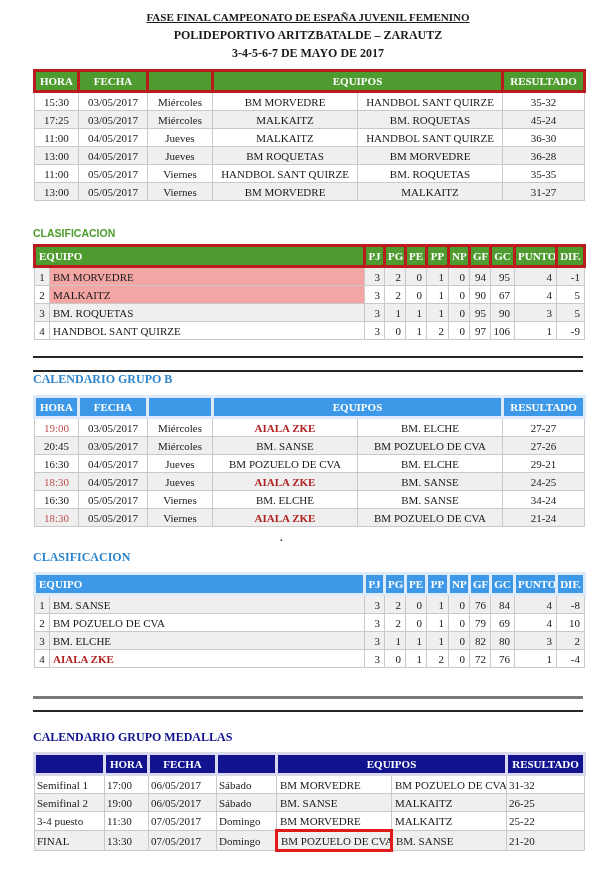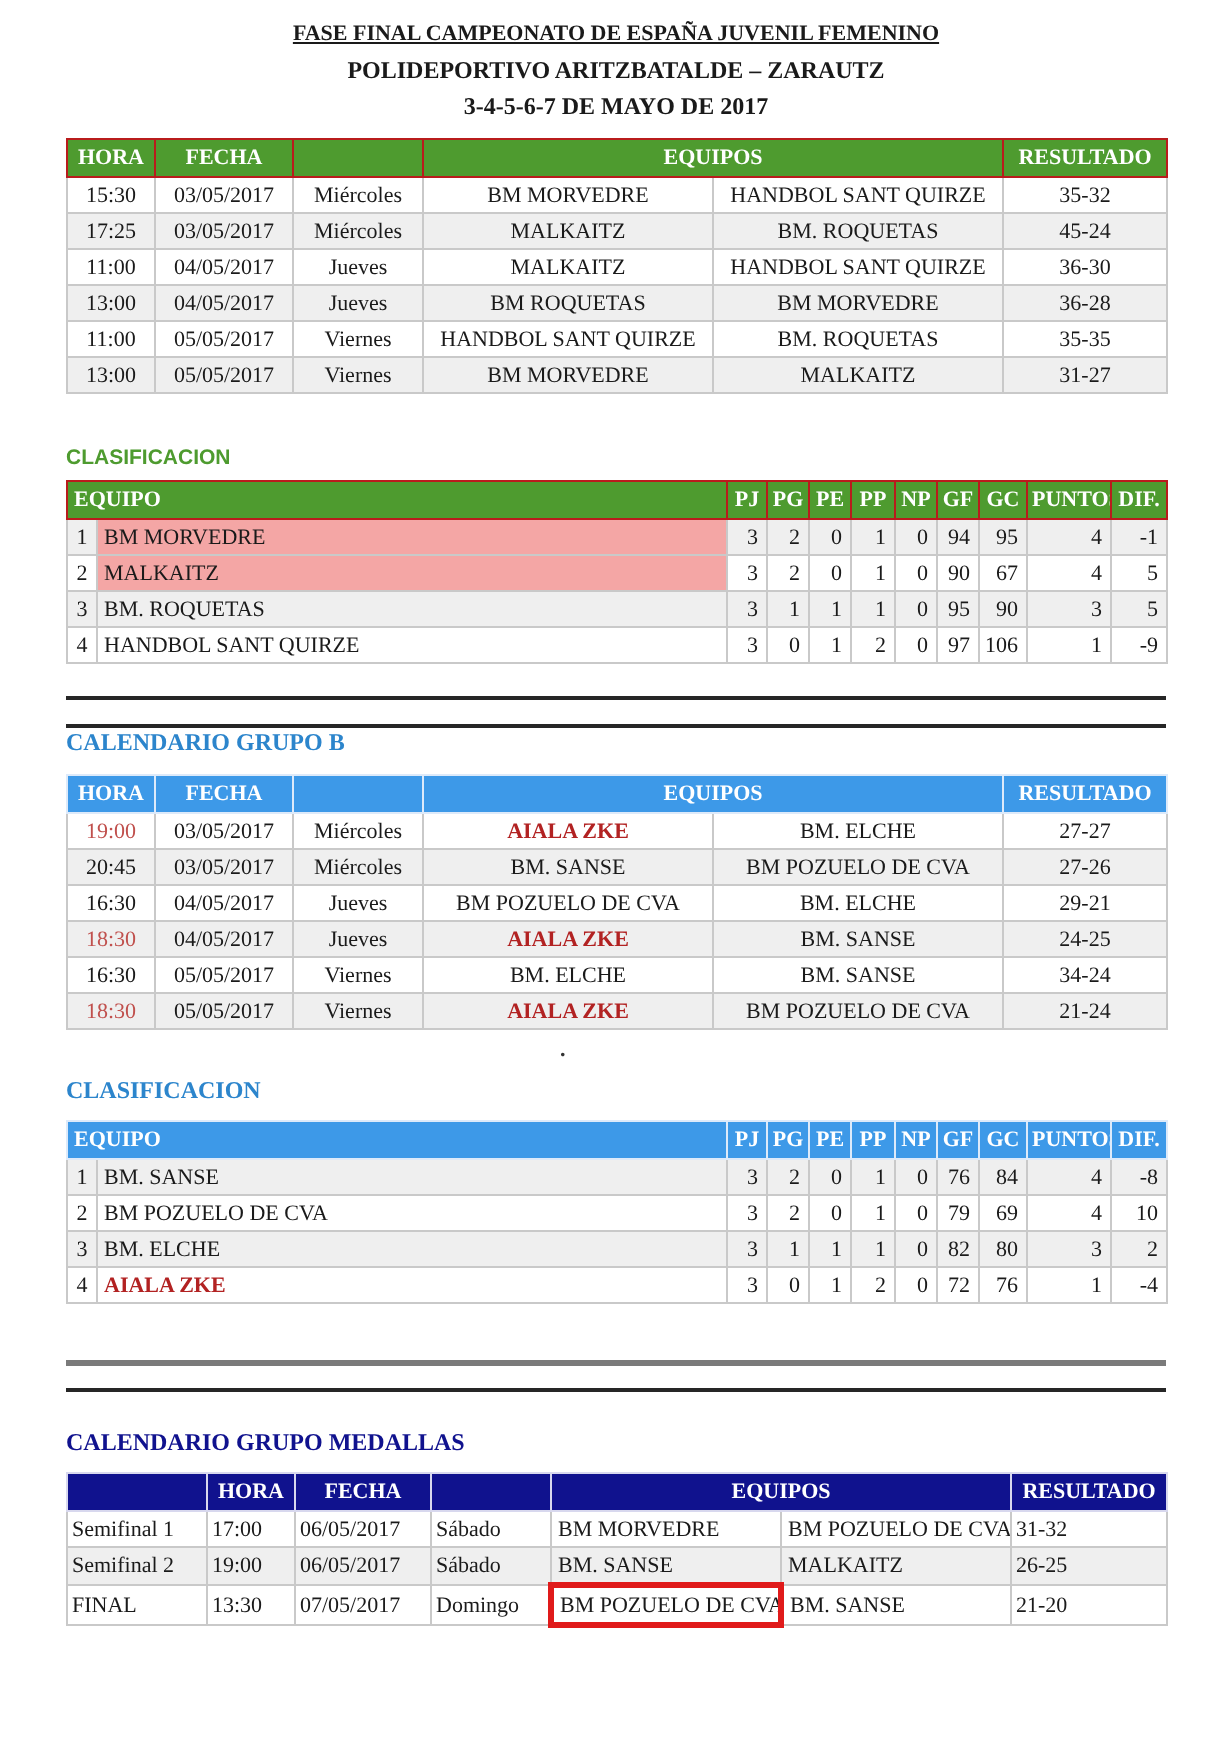--- a/index.html
+++ b/index.html
@@ -24,21 +24,21 @@
     font-size:10.5px;color:var(--c-green);margin-top:26px;line-height:13px;
   }
   .heading.blue{color:var(--c-blue-heading);}
   .heading.blue-2{color:var(--c-blue-heading);margin-top:8px;}
   .heading.navy{color:var(--c-navy);margin-top:18px;}
 
   
   table{border-collapse:collapse;table-layout:fixed;width:550px;
         font-size:11px;border:1px solid #b9b9b9;}
   th{height:18px;font-weight:bold;color:#ffffff;padding:0 2px;
-     border:1px solid #b91c1c;overflow:hidden;white-space:nowrap;}
+     border:3px solid #b91c1c;overflow:hidden;white-space:nowrap;}
   td{height:17px;padding:0 2px;border:1px solid #c9c9c9;
      overflow:hidden;white-space:nowrap;}
 
   .thead-green th{background:var(--c-green);}
   .thead-blue  th{background:var(--c-blue);border-color:#ddeafa;}
   .thead-navy  th{background:var(--c-navy);border-color:#d8d8ee;}
 
   
   .cal{margin-top:7px;}
   .cal th{text-align:center;}
@@ -449,20 +449,29 @@
         <tr>
           <td>Semifinal 2</td>
           <td>19:00</td>
           <td>06/05/2017</td>
           <td>Sábado</td>
           <td>BM. SANSE</td>
           <td>MALKAITZ</td>
           <td>26-25</td>
         </tr>
         <tr>
+          <td>3-4 puesto</td>
+          <td>11:30</td>
+          <td>07/05/2017</td>
+          <td>Domingo</td>
+          <td>BM MORVEDRE</td>
+          <td>MALKAITZ</td>
+          <td>25-22</td>
+        </tr>
+        <tr>
           <td>FINAL</td>
           <td>13:30</td>
           <td>07/05/2017</td>
           <td>Domingo</td>
           <td class="boxed">BM POZUELO DE CVA</td>
           <td>BM. SANSE</td>
           <td>21-20</td>
         </tr>
       </tbody>
   </table>

